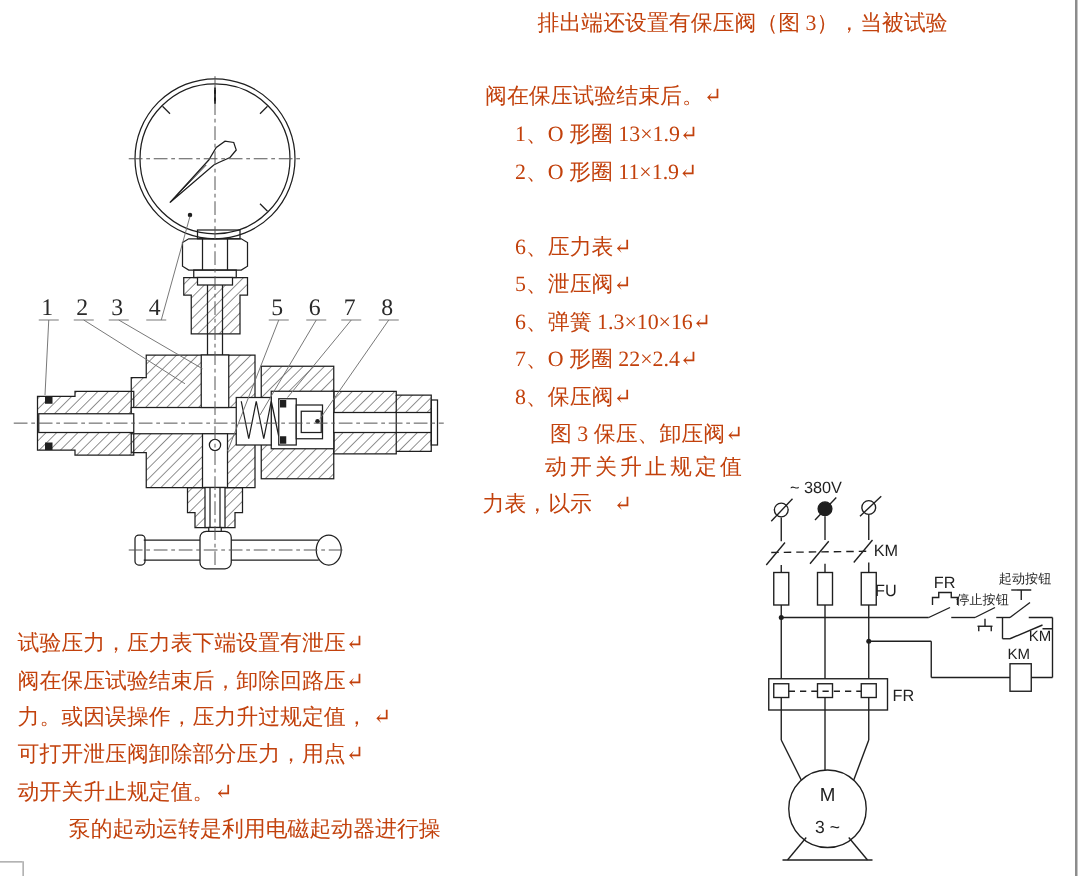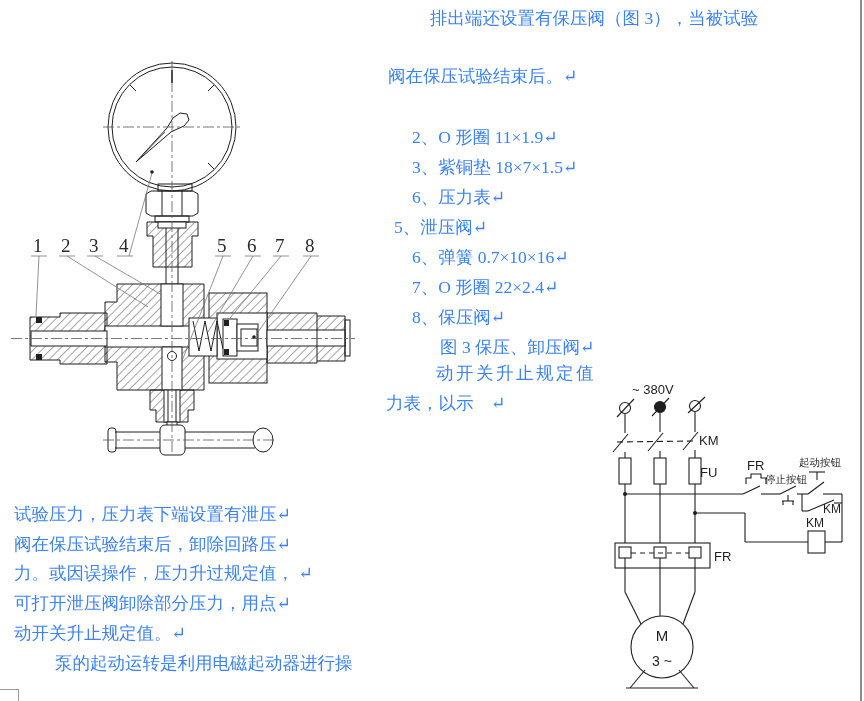--- a/index.html
+++ b/index.html
@@ -1,39 +1,39 @@
 <!DOCTYPE html>
 <html><head>
 <meta charset="utf-8">
 <style>
   html,body{margin:0;padding:0;background:#fff;}
   .page{position:relative;width:864px;height:701px;background:#ffffff;overflow:hidden;
-        font-family:"Liberation Serif","DejaVu Serif",serif;color:#3b82f6;}
+        font-family:"Liberation Serif","DejaVu Serif",serif;color:#c2410c;}
   .tl{position:absolute;font-size:17.5px;line-height:22px;white-space:pre;}
   .sp2{letter-spacing:2.5px;}
   .right-border{position:absolute;top:0;height:701px;width:2px;background:#8c8c8c;}
   .corner-h{position:absolute;height:1px;background:#9a9a9a;}
   .corner-v{position:absolute;width:1px;background:#9a9a9a;}
   svg{position:absolute;}
   svg text{font-family:"Liberation Sans","DejaVu Sans",sans-serif;fill:#1f1f1f;}
   svg text.serifnum{font-family:"Liberation Serif","DejaVu Serif",serif;font-size:19px;fill:#2a2a2a;}
 </style>
 </head>
 <body>
 
 <div class="page">
 
   <div class="tl" style="left:430px;top:7px">排出端还设置有保压阀（图 3），当被试验</div>
   <div class="tl" style="left:388px;top:65px">阀在保压试验结束后。↵</div>
 
+  <div class="tl" style="left:412px;top:96px">1、O 形圈 13×1.9↵</div>
   <div class="tl" style="left:412px;top:126px">2、O 形圈 11×1.9↵</div>
-  <div class="tl" style="left:412px;top:156px">3、紫铜垫 18×7×1.5↵</div>
   <div class="tl" style="left:412px;top:186px">6、压力表↵</div>
-  <div class="tl" style="left:394px;top:216px">5、泄压阀↵</div>
-  <div class="tl" style="left:412px;top:246px">6、弹簧 0.7×10×16↵</div>
+  <div class="tl" style="left:412px;top:216px">5、泄压阀↵</div>
+  <div class="tl" style="left:412px;top:246px">6、弹簧 1.3×10×16↵</div>
   <div class="tl" style="left:412px;top:276px">7、O 形圈 22×2.4↵</div>
   <div class="tl" style="left:412px;top:306px">8、保压阀↵</div>
 
   <div class="tl" style="left:440px;top:336px">图 3 保压、卸压阀↵</div>
   <div class="tl sp2" style="left:436px;top:362px">动开关升止规定值</div>
   <div class="tl" style="left:386px;top:392px">力表，以示    ↵</div>
 
   <div class="tl" style="left:14px;top:503px">试验压力，压力表下端设置有泄压↵</div>
   <div class="tl" style="left:14px;top:562px">力。或因误操作，压力升过规定值， ↵</div>
   <div class="tl" style="left:14px;top:533px">阀在保压试验结束后，卸除回路压↵</div>

